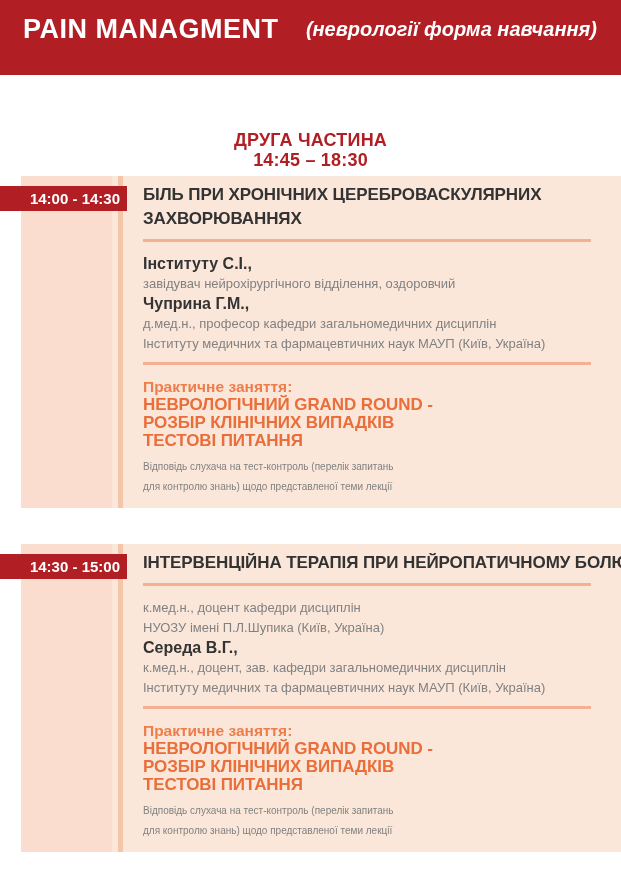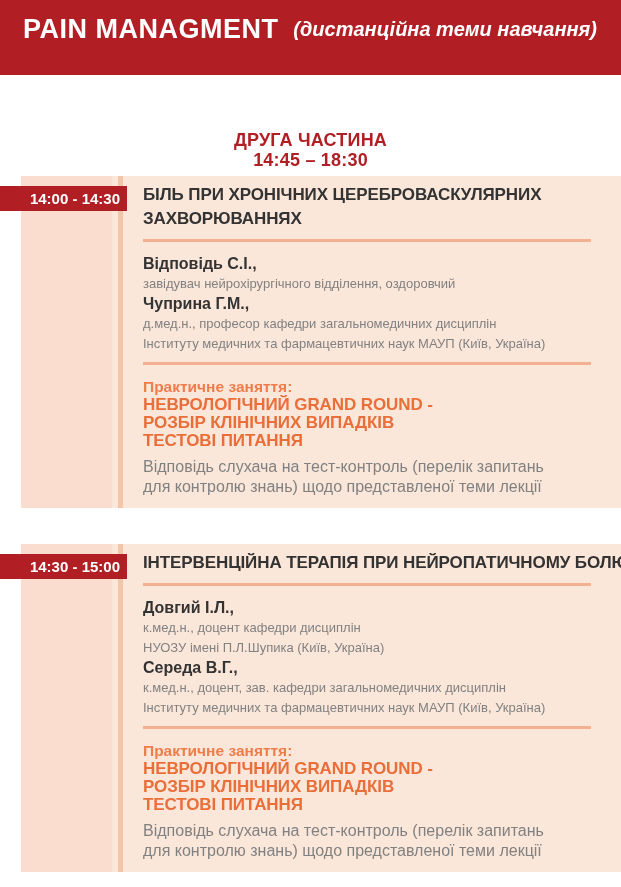--- a/index.html
+++ b/index.html
@@ -83,50 +83,50 @@
     font-size:15.5px; font-weight:700; line-height:19px;
   }
   .p-title div {
     color:var(--orange-title,#E96E3A);
     font-size:17px; font-weight:800; line-height:18px;
     letter-spacing:-0.1px; white-space:nowrap;
   }
   .p-desc { margin-top:7px; }
   .p-desc div {
     color:var(--text-gray,#818181);
-    font-size:16px; line-height:20px; white-space:nowrap;
+    font-size:10px; line-height:20px; white-space:nowrap;
   }
 </style>
 </head>
 <body>
 
 <div class="page">
 
   <header class="topbar">
     <div class="brand">PAIN MANAGMENT</div>
-    <div class="mode">(дистанційна теми навчання)</div>
+    <div class="mode">(неврології форма навчання)</div>
   </header>
 
   <div class="part-heading">
     <div>ДРУГА ЧАСТИНА</div>
     <div>14:45 – 18:30</div>
   </div>
 
   <section class="session">
     <div class="strip"></div>
     <div class="vline"></div>
     <div class="badge">14:00 - 14:30</div>
     <div class="content">
       <h2 class="stitle">
         <div>БІЛЬ ПРИ ХРОНІЧНИХ ЦЕРЕБРОВАСКУЛЯРНИХ</div>
         <div>ЗАХВОРЮВАННЯХ</div>
       </h2>
       <div class="divider"></div>
       <div class="speakers">
-        <div class="sp-name">Відповідь С.І.,</div>
+        <div class="sp-name">Інституту С.І.,</div>
         <div class="sp-role">завідувач нейрохірургічного відділення, оздоровчий</div>
         <div class="sp-name">Чуприна Г.М.,</div>
         <div class="sp-role">д.мед.н., професор кафедри загальномедичних дисциплін</div>
         <div class="sp-role">Інституту медичних та фармацевтичних наук МАУП (Київ, Україна)</div>
       </div>
       <div class="divider"></div>
       <div class="practical">
         <div class="p-label">Практичне заняття:</div>
         <div class="p-title">
           <div>НЕВРОЛОГІЧНИЙ GRAND ROUND -</div>
@@ -144,21 +144,20 @@
   <section class="session">
     <div class="strip"></div>
     <div class="vline"></div>
     <div class="badge">14:30 - 15:00</div>
     <div class="content">
       <h2 class="stitle">
         <div>ІНТЕРВЕНЦІЙНА ТЕРАПІЯ ПРИ НЕЙРОПАТИЧНОМУ БОЛЮ</div>
       </h2>
       <div class="divider"></div>
       <div class="speakers">
-        <div class="sp-name">Довгий І.Л.,</div>
         <div class="sp-role">к.мед.н., доцент кафедри дисциплін</div>
         <div class="sp-role">НУОЗУ імені П.Л.Шупика (Київ, Україна)</div>
         <div class="sp-name">Середа В.Г.,</div>
         <div class="sp-role">к.мед.н., доцент, зав. кафедри загальномедичних дисциплін</div>
         <div class="sp-role">Інституту медичних та фармацевтичних наук МАУП (Київ, Україна)</div>
       </div>
       <div class="divider"></div>
       <div class="practical">
         <div class="p-label">Практичне заняття:</div>
         <div class="p-title">

